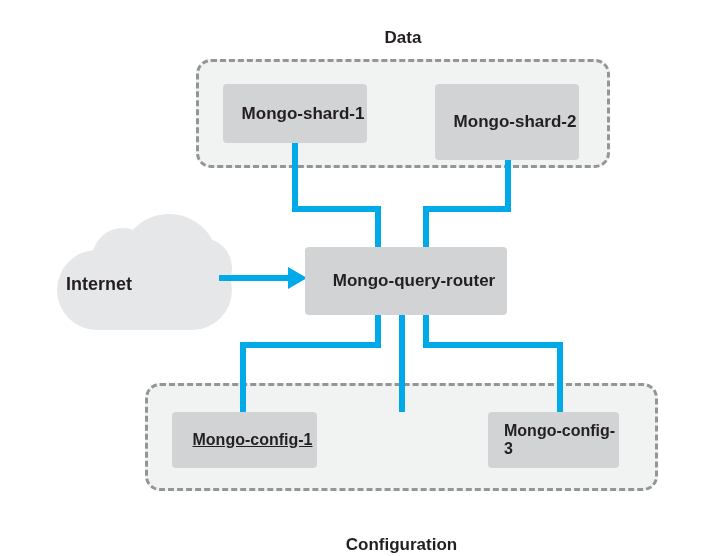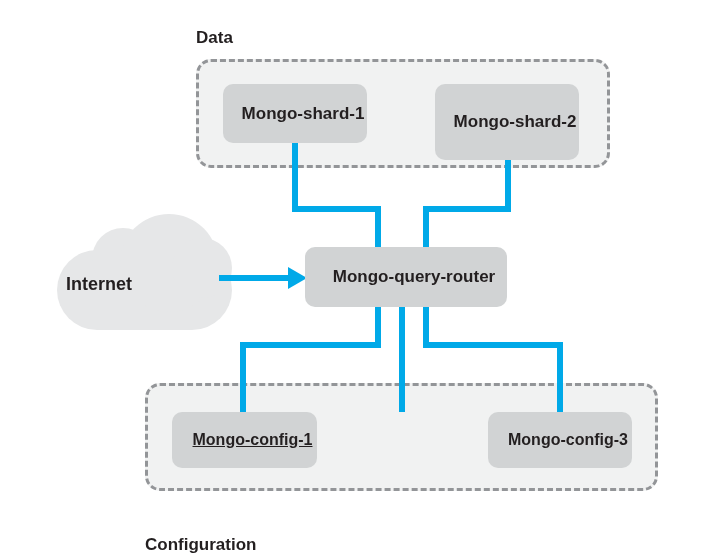--- a/index.html
+++ b/index.html
@@ -25,28 +25,29 @@
     overflow: hidden;
   }
   .group {
     position: absolute;
     background: var(--group-fill);
     border: 3px dashed var(--group-border);
     border-radius: 15px;
   }
   .group-label {
     position: absolute;
+    text-align: center;
     font-size: 17px;
     font-weight: 700;
     color: var(--text);
   }
   .node {
     position: absolute;
     background: var(--node-fill);
-    border-radius: 10px;
+    border-radius: 4px;
     display: flex;
     align-items: center;
     justify-content: center;
     font-size: 17px;
     font-weight: 700;
     color: var(--text);
     z-index: 4;
     padding-left: 16px;
   }
   .conn {
@@ -118,23 +119,23 @@
   <div class="conn" style="left:423px; top:307px; width:6px; height:41px;"></div>
   <div class="conn" style="left:423px; top:342px; width:140px; height:6px;"></div>
   <div class="conn" style="left:557px; top:342px; width:6px; height:70px;"></div>
 
   <div class="node" style="left:223px; top:84px; width:144px; height:59px;">
     <span>Mongo-shard-1</span>
   </div>
   <div class="node" style="left:435px; top:84px; width:144px; height:76px;">
     <span>Mongo-shard-2</span>
   </div>
-  <div class="node" style="left:305px; top:247px; width:202px; height:60px;">
+  <div class="node" style="left:305px; top:247px; width:202px; height:68px;">
     <span>Mongo-query-router</span>
   </div>
   <div class="node" style="left:172px; top:412px; width:145px; height:56px; font-size:16px;text-decoration:underline;">
     <span>Mongo-config-1</span>
   </div>
-  <div class="node" style="left:488px; top:412px; width:144px; height:56px; font-size:16px;">
+  <div class="node" style="left:488px; top:412px; width:131px; height:56px; font-size:16px;">
     <span>Mongo-config-3</span>
   </div>
 
 </div>
 
 </body></html>

